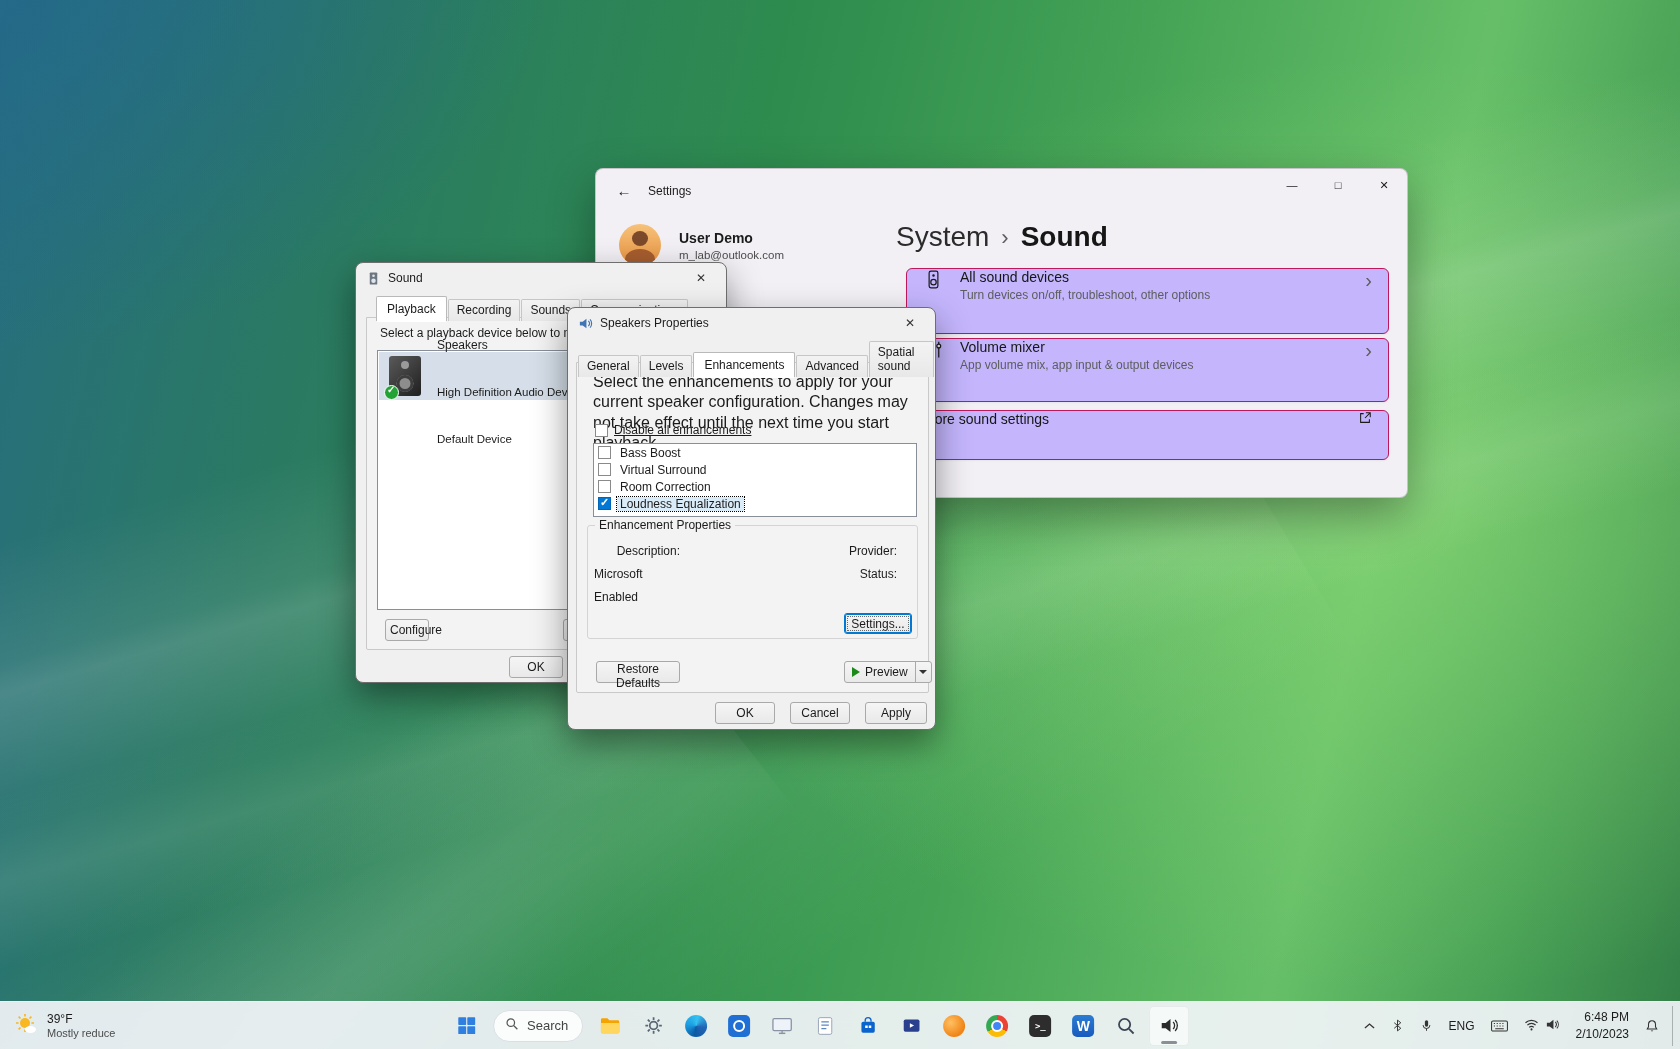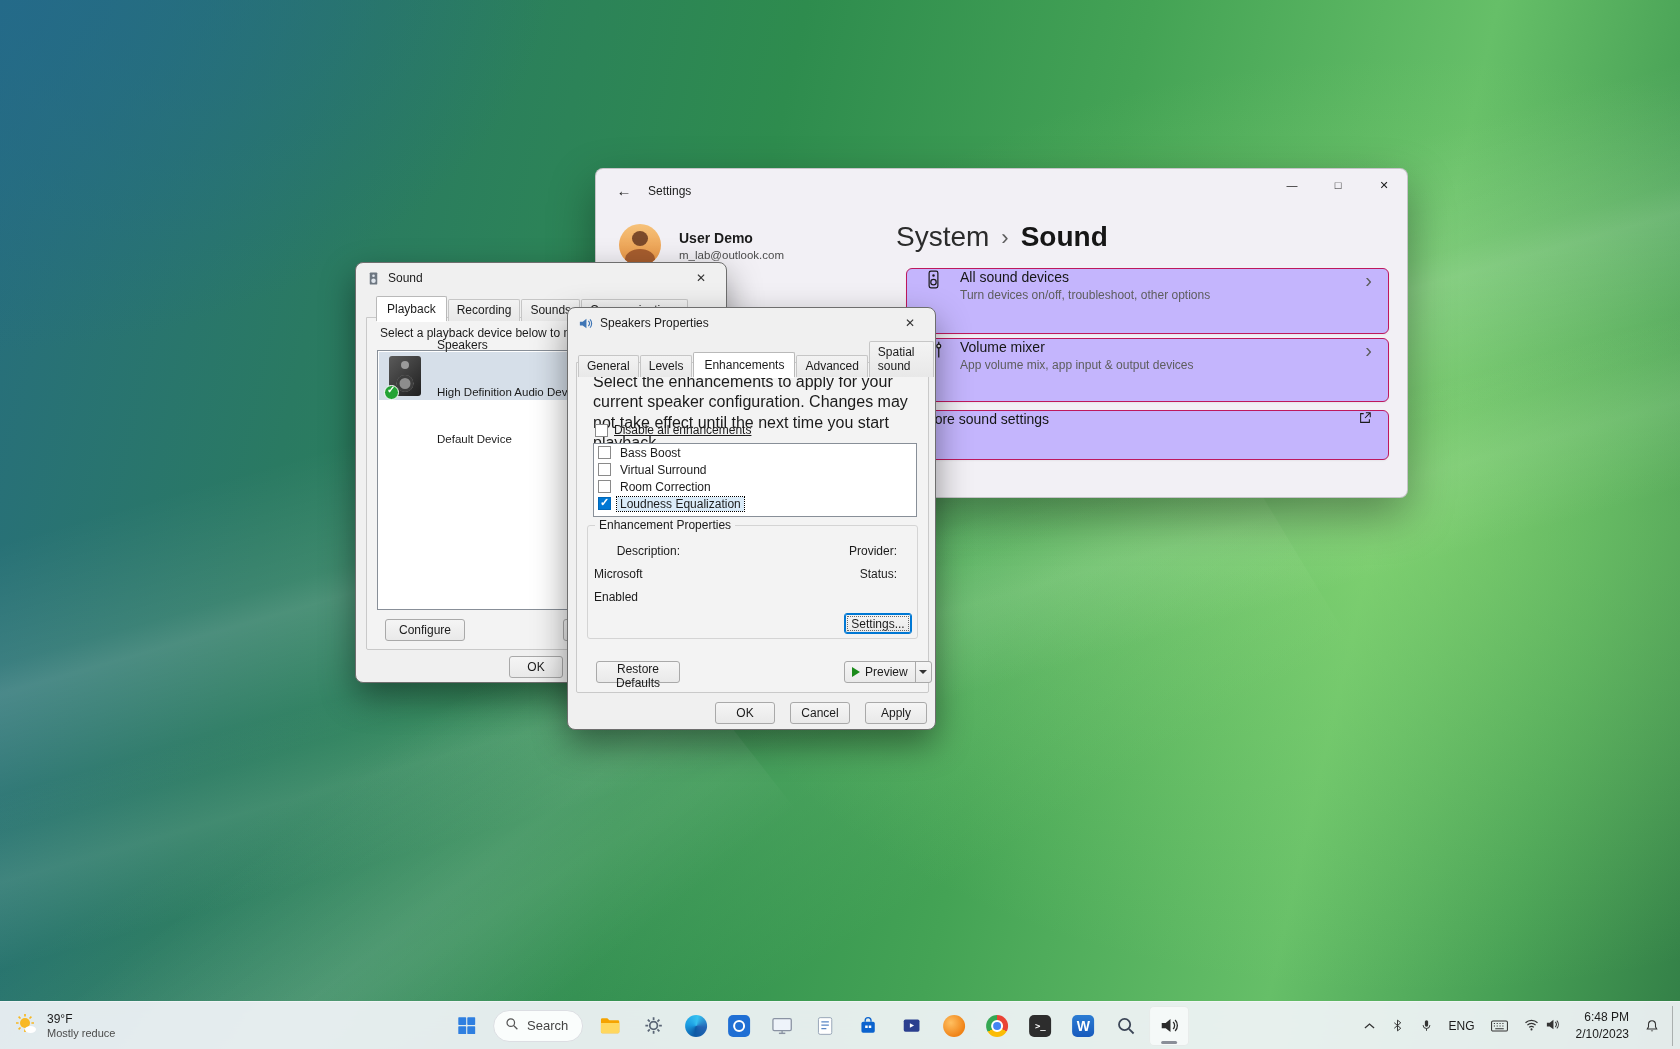--- a/index.html
+++ b/index.html
@@ -108,21 +108,21 @@
   .preview-btn { position:absolute; left:267px; top:298px; height:22px; display:flex; align-items:center;
                  background:linear-gradient(#f5f5f5,#e9e9e9); border:1px solid #a9a9a9; border-radius:3px; cursor:pointer; }
   .play-tri { width:0; height:0; border-left:8px solid #1a8a1a; border-top:5px solid transparent; border-bottom:5px solid transparent; margin:0 5px 0 7px; }
   .preview-lbl { padding-right:7px; font-size:12px; }
   .preview-div { width:1px; align-self:stretch; background:#a9a9a9; }
   .dd-arrow { width:15px; display:flex; justify-content:center; }
   .dd-arrow::after { content:""; width:0; height:0; border-top:4px solid #333; border-left:4px solid transparent; border-right:4px solid transparent; }
   .spk-ok { left:147px; top:394px; width:60px; }
   .spk-cancel { left:222px; top:394px; width:60px; }
   .spk-apply { left:297px; top:394px; width:62px; }
-  .snd-configure { left:18px; top:301px; width:80px; }
+  .snd-configure { left:18px; top:301px; width:44px; }
   .snd-setdefault { left:196px; top:301px; width:86px; }
   .snd-ok { left:153px; top:393px; width:54px; }
 
   .mini-speaker-icon { display:flex; flex:none; }
 
   
   .taskbar { position:absolute; left:0; right:0; bottom:0; height:48px; z-index:10;
              background:rgba(242,244,249,0.92); backdrop-filter:blur(18px);
              border-top:1px solid rgba(255,255,255,0.45); display:flex; align-items:center; }
   .tb-weather { position:absolute; left:4px; top:0; bottom:0; display:flex; align-items:center; gap:9px; padding:0 10px; border-radius:6px; cursor:pointer; }

